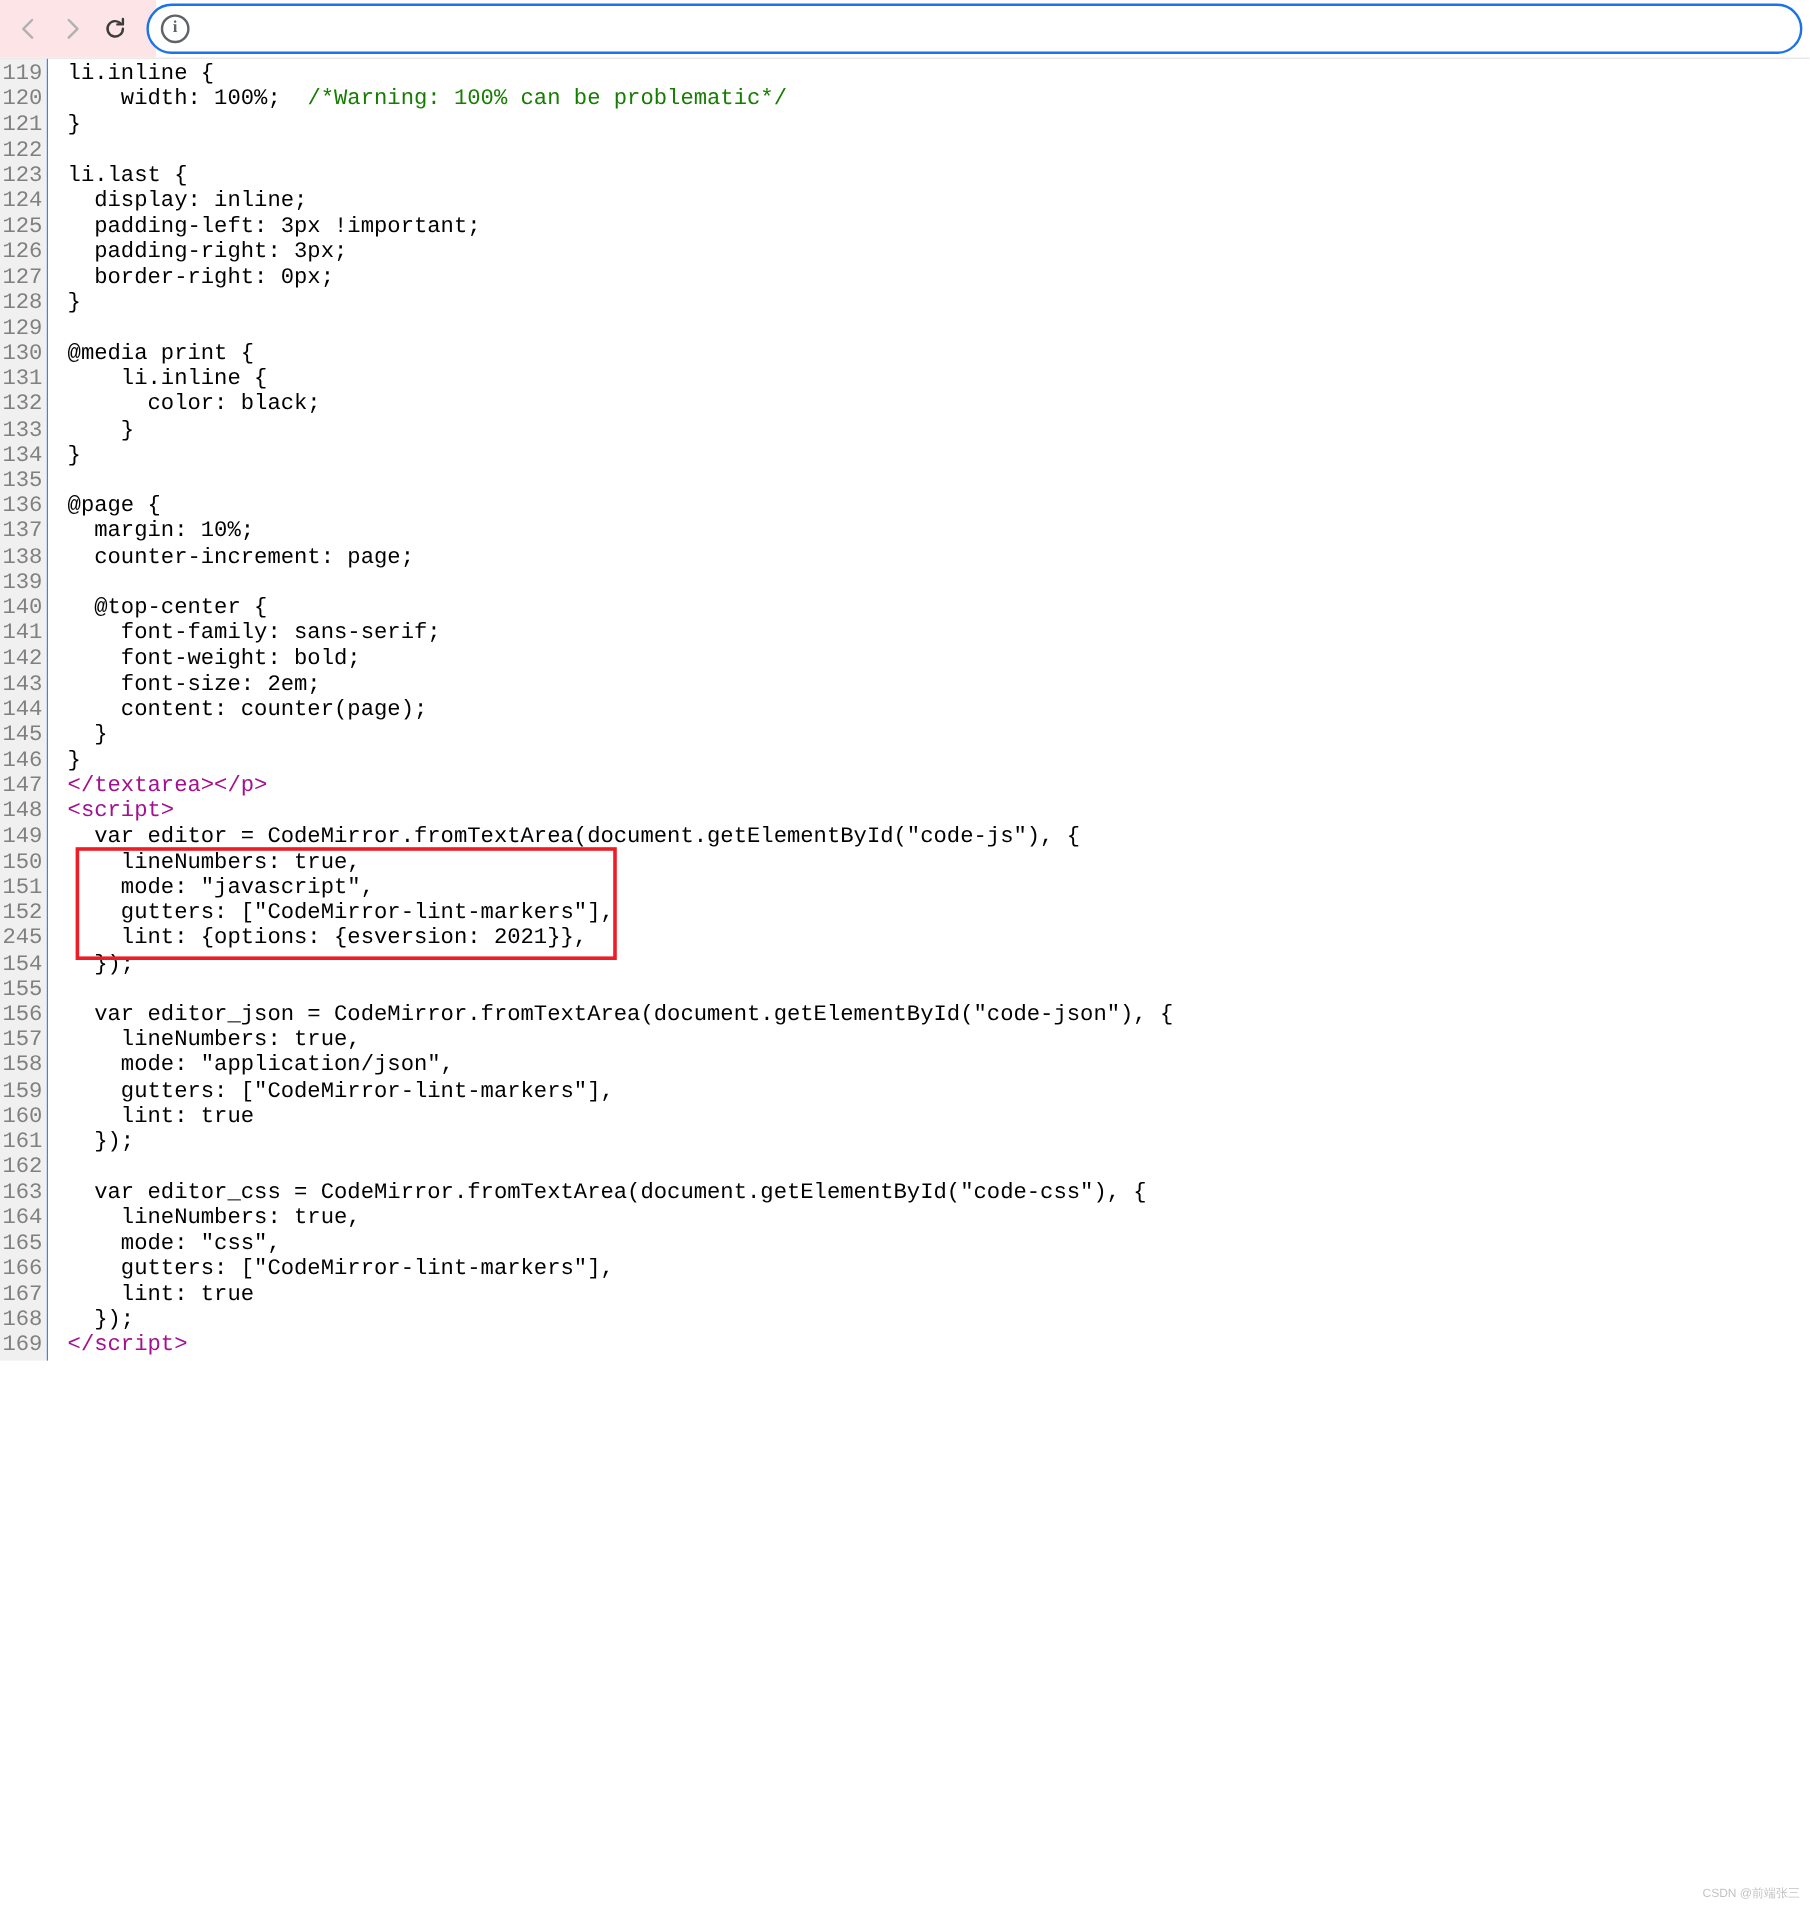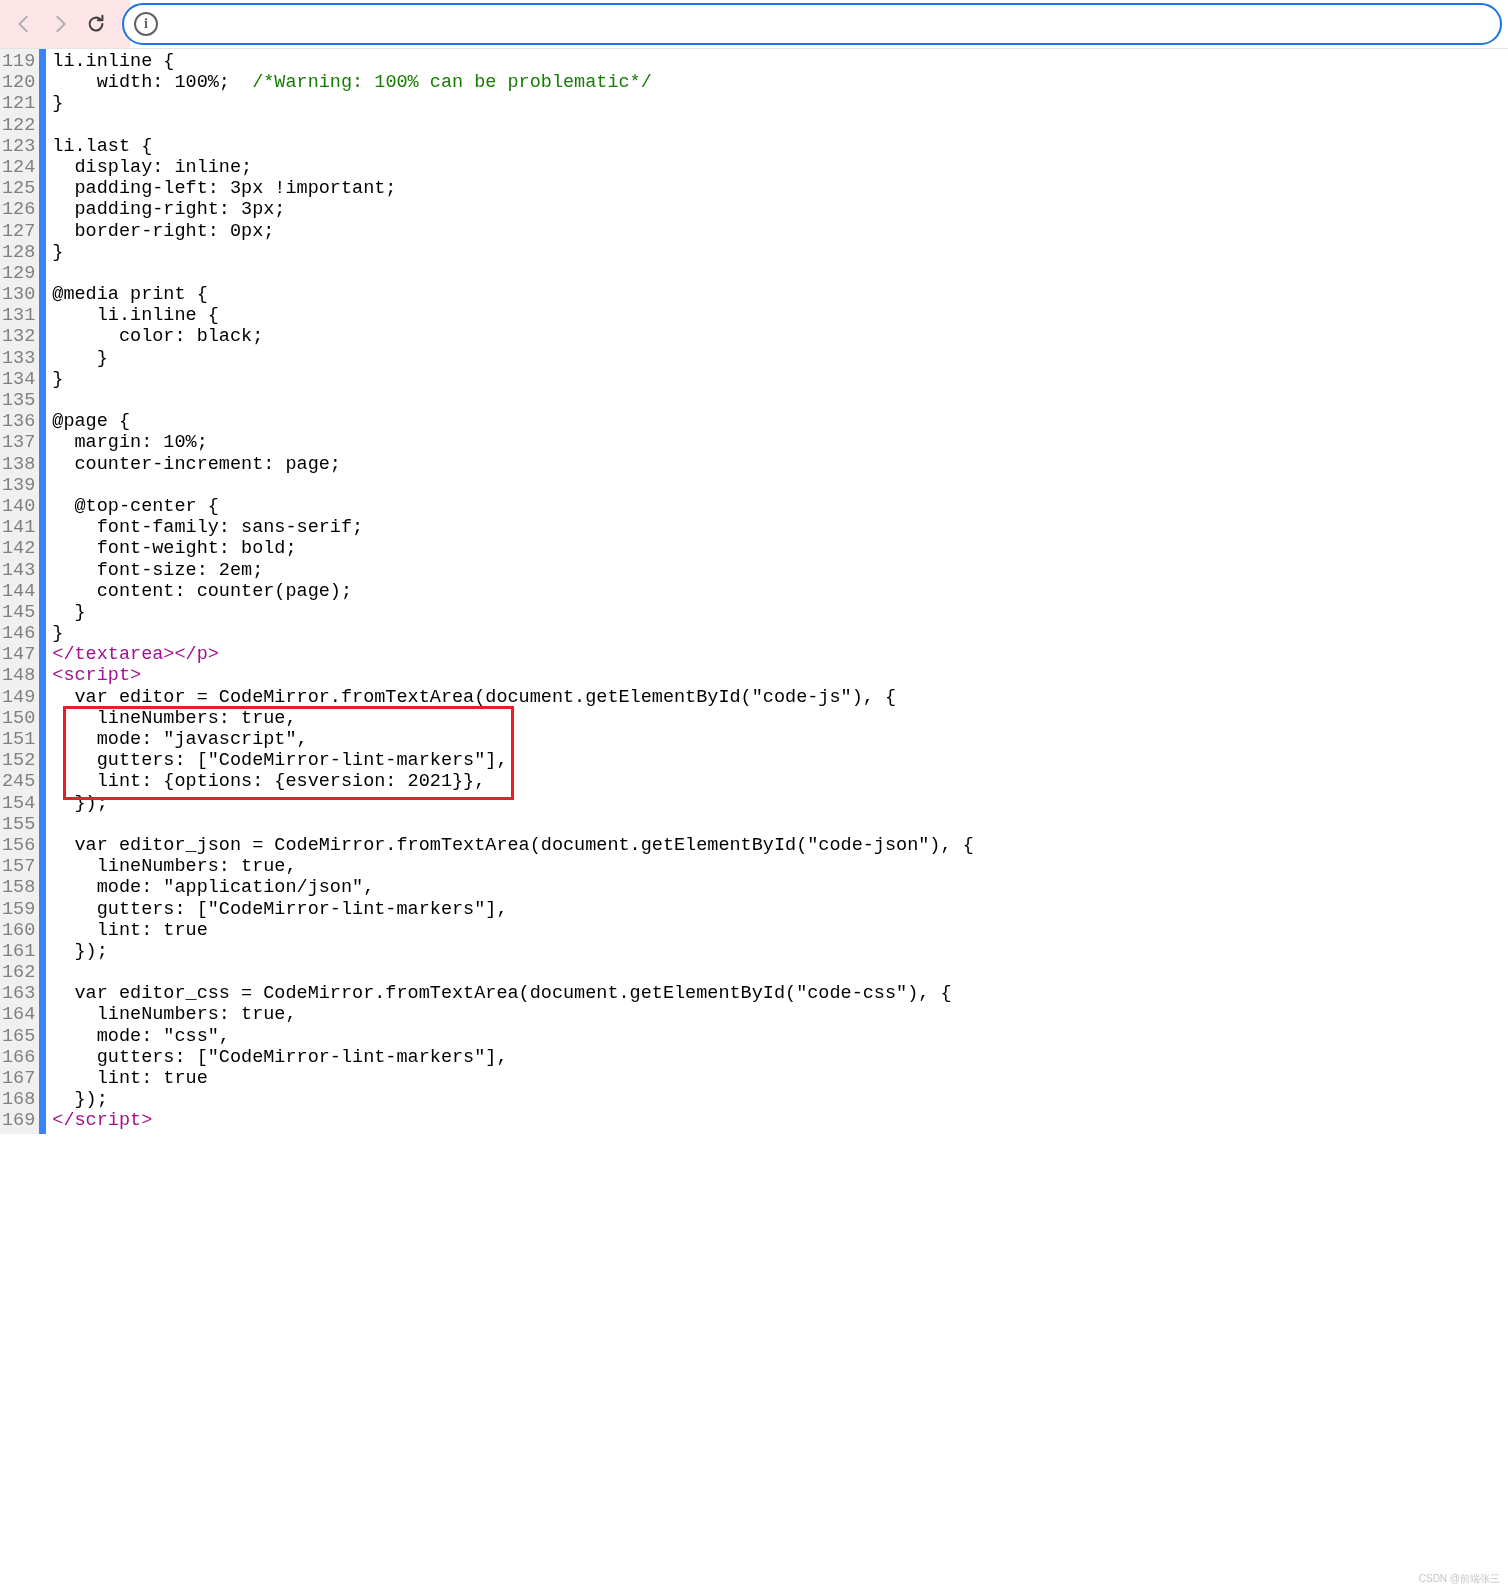--- a/index.html
+++ b/index.html
@@ -9,23 +9,23 @@
   .toolbar > *{position:relative;}
   .tb-btn{width:36px;height:36px;display:flex;align-items:center;justify-content:center;border-radius:50%;}
   .tb-btn svg{width:22px;height:22px;}
   .tb-btn.disabled svg{stroke:#b1b1b1;fill:#b1b1b1;}
   .tb-btn.enabled svg{stroke:#3c3c3c;fill:#3c3c3c;}
   .addr{flex:1;height:38px;margin-left:8px;border:2px solid #1a73e8;border-radius:22px;background:#fff;display:flex;align-items:center;padding:0 14px 0 10px;font-family:-apple-system,Helvetica,Arial,sans-serif;font-size:20px;color:#5f6368;}
   .addr .info{width:20px;height:20px;border:2px solid #5f6368;border-radius:50%;display:flex;align-items:center;justify-content:center;margin-right:12px;font-family:serif;font-weight:bold;font-size:14px;color:#5f6368;}
   .addr .url-dark{color:#202124;}
   
   .viewer{display:flex;position:relative;}
-  .gutter{background:#f0f0f0;border-right:7px solid #3b82f6;text-align:right;color:#808080;padding:2px 4px 2px 2px;user-select:none;min-width:30px;}
+  .gutter{background:#f0f0f0;border-right:1px solid #3b82f6;text-align:right;color:#808080;padding:2px 4px 2px 2px;user-select:none;min-width:30px;}
   .gutter div{height:21.2px;}
-  .code{padding:2px 0 2px 6px;white-space:pre;}
+  .code{padding:2px 0 2px 16px;white-space:pre;}
   .code div{height:21.2px;}
   .purple{color:#a31090;}
   .comment{color:#157d00;}
   .plain{color:#000;}
   
   .redbox{position:absolute;border:3px solid #ee1c25;pointer-events:none;}
   
   .wm{position:absolute;right:8px;bottom:6px;font-family:sans-serif;font-size:10px;color:rgba(0,0,0,.25);}
 </style>
 </head>

